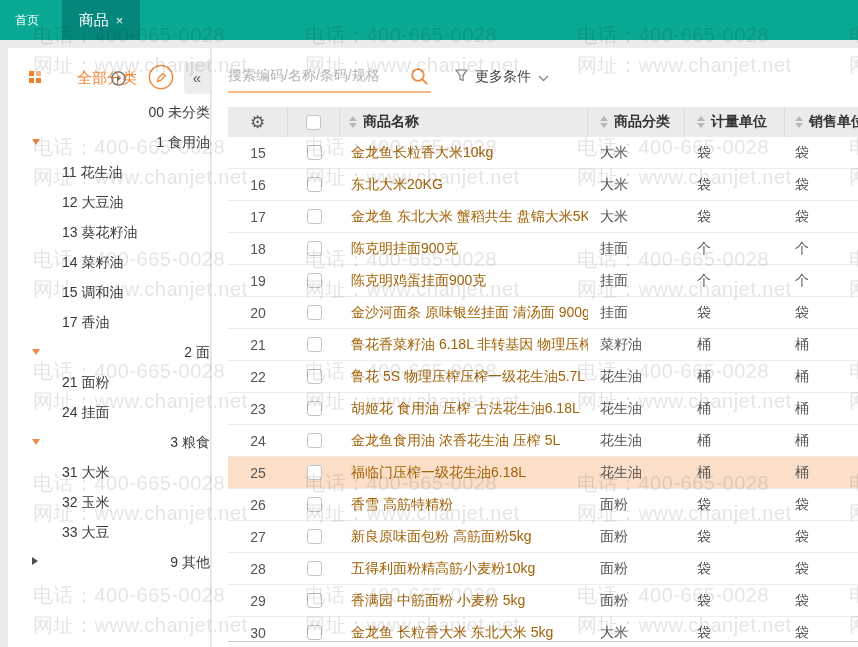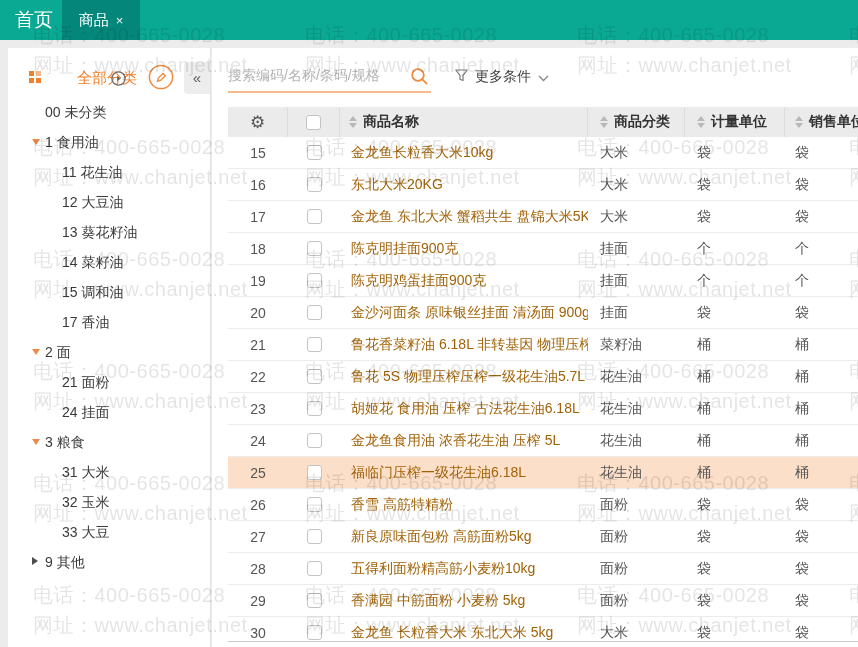--- a/index.html
+++ b/index.html
@@ -4,42 +4,42 @@
 <style>
   * { margin:0; padding:0; box-sizing:border-box; }
   html,body { background:#d8d8d8; }
   .page {
     position:relative; width:858px; height:647px; overflow:hidden;
     background:#ececec; font-family:"Liberation Sans","DejaVu Sans",sans-serif;
     -webkit-font-smoothing:antialiased;
   }
   
   .topbar { position:absolute; left:0; top:0; width:858px; height:40px; background:var(--teal,#0aa993); }
-  .tab-home { position:absolute; left:15px; top:0; height:48px; line-height:40px; color:#fff; font-size:19px; cursor:pointer; }
+  .tab-home { position:absolute; left:15px; top:0; height:48px; line-height:40px; color:#fff; font-size:12px; cursor:pointer; }
   .tab-active {
     position:absolute; left:62px; top:0; width:78px; height:40px;
     background:var(--teal-dark,#04877a); color:#fff; font-size:15px;
     display:flex; align-items:center; justify-content:center; gap:7px; cursor:pointer;
   }
   .tab-close { font-size:13px; color:#e8f5f2; line-height:1; }
   
   .sidebar { position:absolute; left:8px; top:48px; width:203px; bottom:0; background:#fff; border-right:1px solid #e2e2e2; }
   .cat-grid { position:absolute; left:21px; top:23px; width:12px; height:12px; display:grid; grid-template-columns:5px 5px; grid-template-rows:5px 5px; gap:2px; }
   .cat-grid i { background:var(--accent,#f0812c); }
   .cat-grid i.lite { background:#f6b888; }
   .cat-title { position:absolute; left:38px; top:21px; font-size:15px; color:var(--accent,#f0812c); cursor:pointer;margin-left:31px; }
   .play-ic { position:absolute; left:103px; top:23px; width:15px; height:15px; }
   .edit-btn { position:absolute; left:140px; top:16px; width:26px; height:26px; cursor:pointer; }
   .collapse-btn {
     position:absolute; right:0; top:14px; width:26px; height:32px; background:#ededed;
     border-radius:4px 0 0 4px; color:#5a5a5a; font-size:15px; text-align:center; line-height:31px; cursor:pointer;
   }
   .tree { position:absolute; left:0; top:49px; right:0; }
   .tree-item { position:relative; height:30px; line-height:30px; font-size:14px; color:#3a3a3a; cursor:pointer; white-space:nowrap; }
-  .tree-item.lv0 { padding-left:37px; }
+  .tree-item.lv0 { padding-left:37px;text-align:right; }
   .tree-item.lv1 { padding-left:54px; }
   .tw { position:absolute; left:24px; top:12px; width:0; height:0; }
   .tw.open { border-left:4.5px solid transparent; border-right:4.5px solid transparent; border-top:6px solid #ee8a4a; }
   .tw.closed { border-top:4.5px solid transparent; border-bottom:4.5px solid transparent; border-left:6px solid #4d4d4d; top:10px; }
   
   .main { position:absolute; left:212px; top:48px; right:0; bottom:0; background:#fff; }
   .searchbox { position:absolute; left:16px; top:13px; width:203px; height:32px; border-bottom:2px solid #f5b98a; }
   .searchbox input { width:176px; height:28px; border:none; outline:none; font-size:14px; color:#333; background:transparent; font-family:inherit; }
   .searchbox input::placeholder { color:#b3b3b3; }
   .search-ic { position:absolute; right:2px; top:6px; cursor:pointer; }

